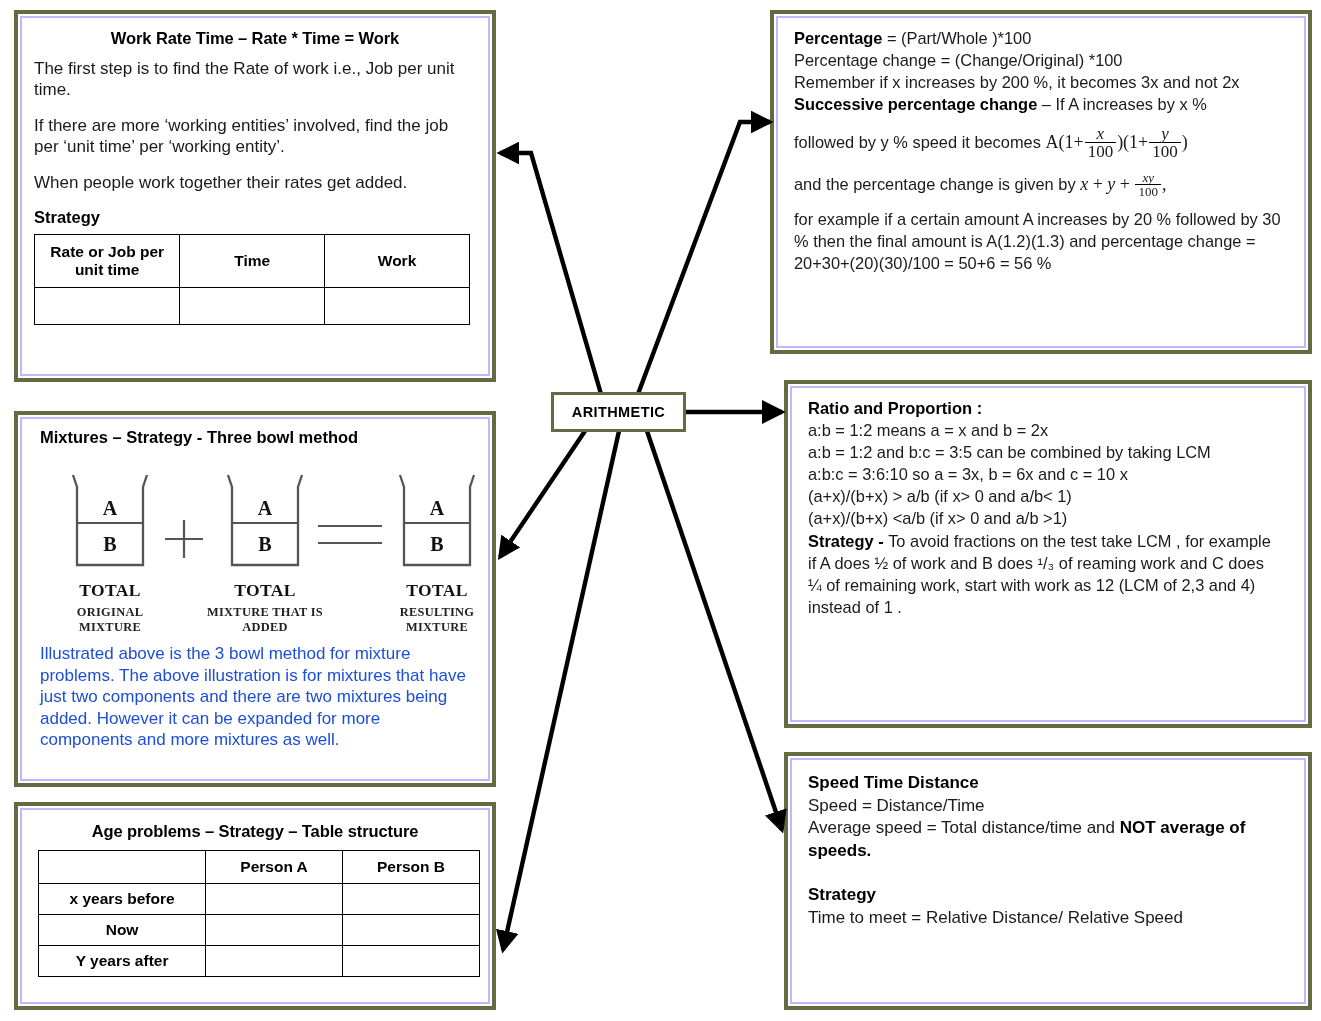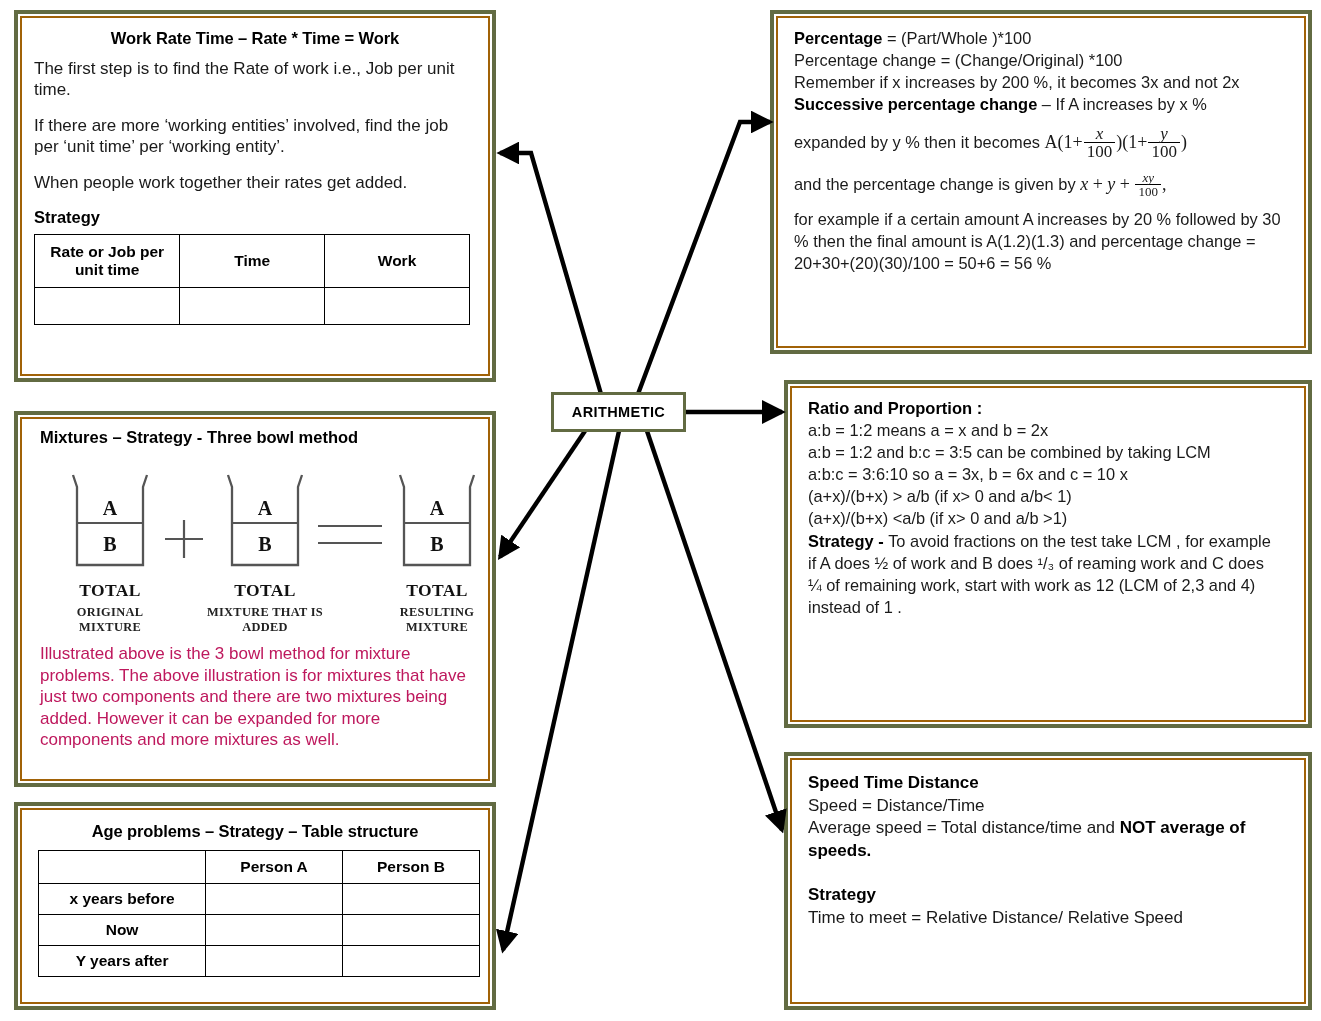--- a/index.html
+++ b/index.html
@@ -19,21 +19,21 @@
     position: absolute;
     box-sizing: border-box;
     background: #ffffff;
     border: 4px solid #626b42;
     padding: 2px;
   }
   .box > .inner {
     box-sizing: border-box;
     width: 100%;
     height: 100%;
-    border: 2px solid #a16207;
+    border: 2px solid #c4b5fd;
     background: #ffffff;
     overflow: hidden;
   }
   .pad {
     box-sizing: border-box;
     width: 100%;
     height: 100%;
     padding: 8px 12px 4px 12px;
   }
   
@@ -51,21 +51,21 @@
     color: #1a1a1a;
     margin: 0 0 14px 0;
   }
   .bold {
     font-weight: bold;
     color: #000;
   }
   .lead {
     font-size: 17px;
     line-height: 1.27;
-    color: #be185d;
+    color: #1d4ed8;
     margin: 0;
   }
   .lines {
     font-size: 16.4px;
     line-height: 1.345;
     color: #1a1a1a;
   }
   .lines div { white-space: normal; }
   
   .mth {
@@ -329,21 +329,21 @@
 
 <div class="box" style="left:770px; top:10px; width:542px; height:344px;">
   <div class="inner">
     <div class="pad" style="padding:9px 14px 4px 16px;">
       <div class="lines">
         <div><span class="bold">Percentage</span><span> = (Part/Whole )*100</span></div>
         <div>Percentage change = (Change/Original) *100</div>
         <div>Remember if x increases by 200 %, it becomes 3x and not 2x</div>
         <div><span class="bold">Successive percentage change</span><span> – If A increases by x %</span></div>
         <div style="margin-top:11px; line-height:1.0;">
-          <span>expanded by y % then it becomes</span>
+          <span>followed by y % speed it becomes</span>
           <span class="mth">A(1+<span class="frac"><span class="num">x</span><span class="den">100</span></span>)(1+<span class="frac"><span class="num">y</span><span class="den">100</span></span>)</span>
         </div>
         <div style="margin-top:11px; line-height:1.0;">
           <span>and the percentage change is given by</span>
           <span class="mth"><span class="ital">x</span> + <span class="ital">y</span> + <span class="frac sm"><span class="num">xy</span><span class="den">100</span></span>,</span>
         </div>
         <div style="margin-top:9px;">for example if a certain amount A increases by 20 % followed by 30 % then the final amount is A(1.2)(1.3) and percentage change = 20+30+(20)(30)/100 = 50+6 = 56 %</div>
       </div>
     </div>
   </div>

